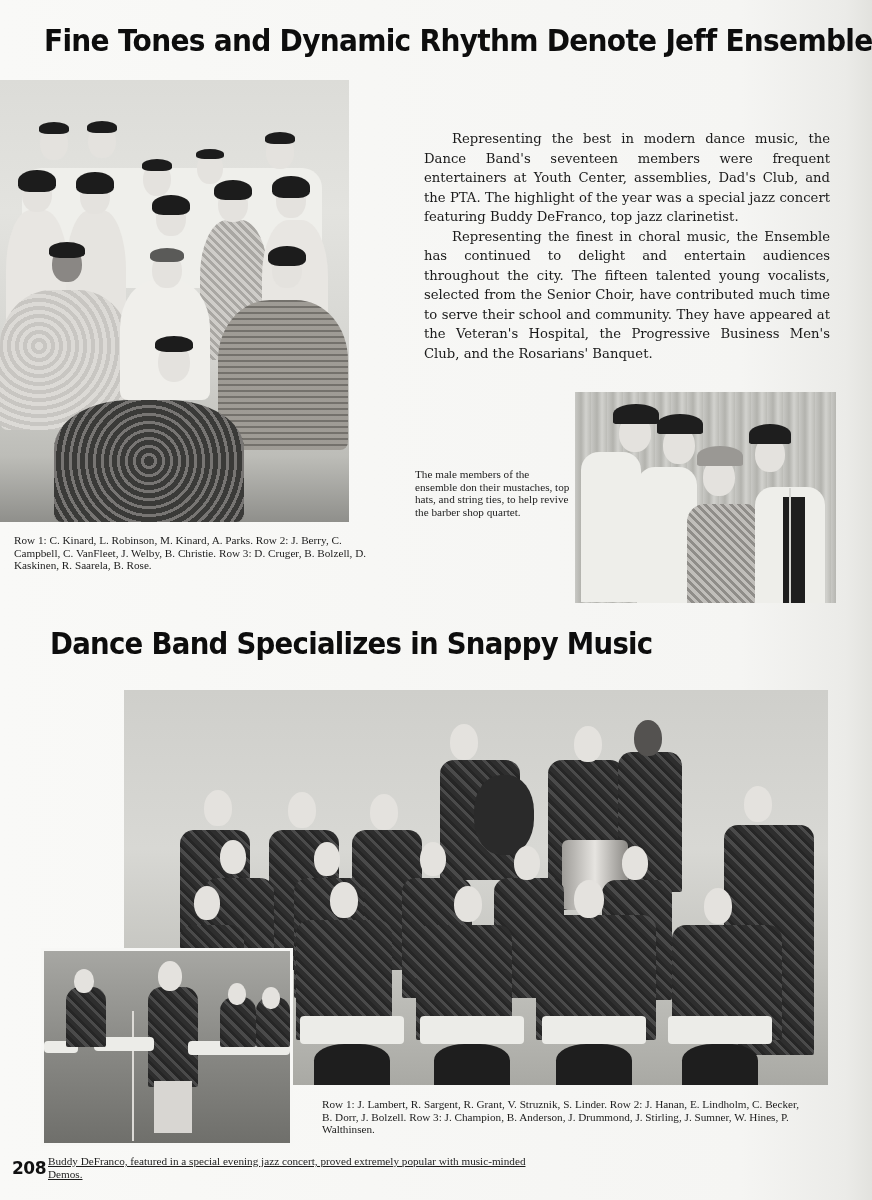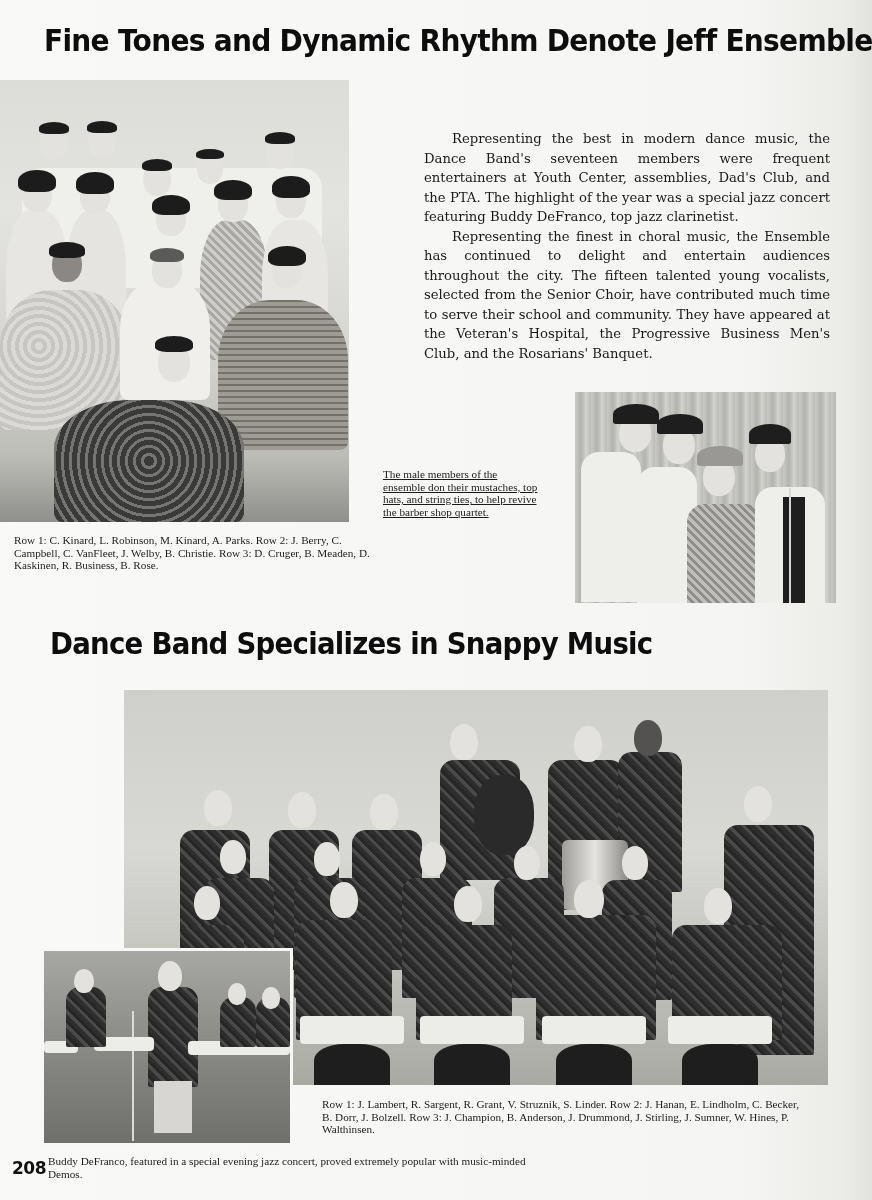--- a/index.html
+++ b/index.html
@@ -23,23 +23,23 @@
       font-family: "DejaVu Serif", serif; font-size: 13.2px; line-height: 19.5px;
       text-align: justify; color: #1a1a1a;
     }
     .body-text p { margin: 0; text-indent: 28px; }
     #copy { left: 424px; top: 129px; width: 406px; }
 
     .caption {
       font-family: "Liberation Serif", serif; font-size: 11.2px; line-height: 12.6px; color: #1c1c1c;
     }
     #cap-ensemble { left: 14px; top: 534px; width: 360px; }
-    #cap-barber { left: 383px; top: 468px; width: 155px; text-decoration: underline; }
+    #cap-barber { left: 415px; top: 468px; width: 155px; }
     #cap-band { left: 322px; top: 1098px; width: 480px; }
-    #cap-defranco { left: 48px; top: 1155px; width: 480px; }
+    #cap-defranco { left: 48px; top: 1155px; width: 480px; text-decoration: underline; }
     #page-num {
       left: 12px; top: 1158px; font-family: "DejaVu Sans", sans-serif; font-weight: bold;
       font-size: 17px; color: #111; letter-spacing: -0.5px;
     }
 
     
     .photo { position: absolute; overflow: hidden; background: #c9c9c6; }
     #photo-ensemble {
       left: 0; top: 80px; width: 349px; height: 442px;
       background: linear-gradient(180deg, #dcdcd8 0%, #e3e3df 30%, #d6d6d2 60%, #bdbdb8 85%, #8f8f8b 100%);
@@ -108,21 +108,21 @@
   <div class="hair" style="left:150px;top:168px;width:34px;height:14px;background:#5a5a58;"></div>
   <div class="dress" style="left:218px;top:220px;width:130px;height:150px;background:repeating-linear-gradient(0deg,#d6d4d0 0 4px,#9c9a96 4px 6px),#bdbbb7;background-blend-mode:multiply;"></div>
   <div class="head" style="left:272px;top:172px;width:30px;height:36px;"></div>
   <div class="hair" style="left:268px;top:166px;width:38px;height:20px;"></div>
 
   <div class="dress" style="left:54px;top:320px;width:190px;height:122px;background:repeating-radial-gradient(circle at 50% 50%,#3a3a38 0 5px,#777573 5px 8px);"></div>
   <div class="head" style="left:158px;top:262px;width:32px;height:40px;"></div>
   <div class="hair" style="left:155px;top:256px;width:38px;height:16px;"></div>
 </div>
 
-<div id="cap-ensemble" class="abs caption">Row 1: C. Kinard, L. Robinson, M. Kinard, A. Parks. Row 2: J. Berry, C. Campbell, C. VanFleet, J. Welby, B. Christie. Row 3: D. Cruger, B. Meaden, D. Kaskinen, R. Business, B. Rose.</div>
+<div id="cap-ensemble" class="abs caption">Row 1: C. Kinard, L. Robinson, M. Kinard, A. Parks. Row 2: J. Berry, C. Campbell, C. VanFleet, J. Welby, B. Christie. Row 3: D. Cruger, B. Bolzell, D. Kaskinen, R. Saarela, B. Rose.</div>
 
 <div id="copy" class="abs body-text">
   <p>Representing the best in modern dance music, the Dance Band's seventeen members were frequent entertainers at Youth Center, assemblies, Dad's Club, and the PTA. The highlight of the year was a special jazz concert featuring Buddy DeFranco, top jazz clarinetist.</p>
   <p>Representing the finest in choral music, the Ensemble has continued to delight and entertain audiences throughout the city. The fifteen talented young vocalists, selected from the Senior Choir, have contributed much time to serve their school and community. They have appeared at the Veteran's Hospital, the Progressive Business Men's Club, and the Rosarians' Banquet.</p>
 </div>
 
 <div id="cap-barber" class="abs caption">The male members of the ensemble don their mustaches, top hats, and string ties, to help revive the barber shop quartet.</div>
 
 <div id="photo-barber" class="photo" title="Five male ensemble members in bowler hats and fake mustaches singing at a microphone">
   <div class="shirt" style="left:6px;top:60px;width:60px;height:150px;border-radius:18px 18px 0 0;"></div>

